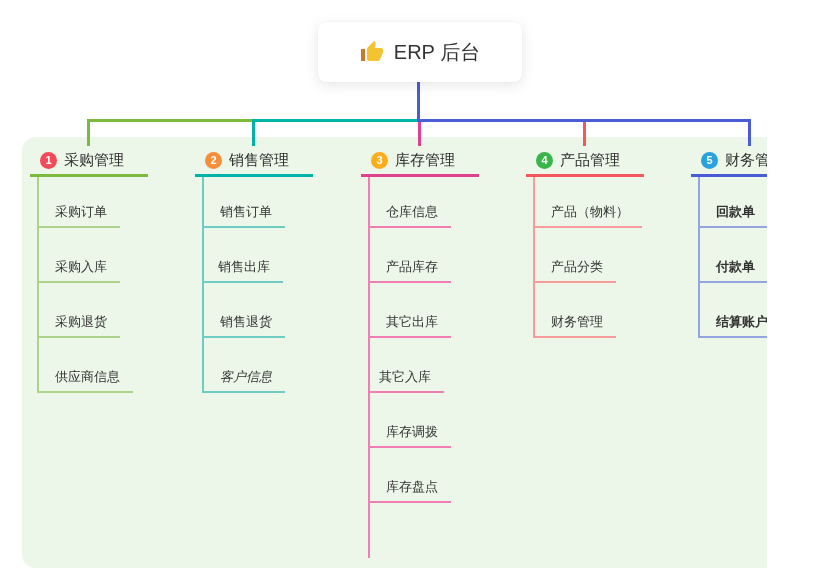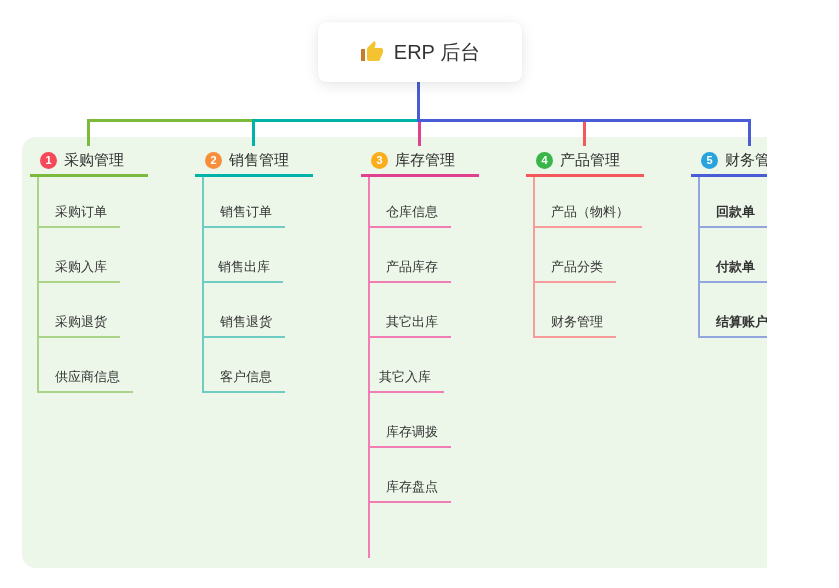--- a/index.html
+++ b/index.html
@@ -101,21 +101,21 @@
         <div class="item-row">
           <span class="item-label" style="border-bottom: 2px solid rgb(111, 204, 194);">销售订单</span>
         </div>
         <div class="item-row">
           <span class="item-label" style="border-bottom: 2px solid rgb(111, 204, 194); padding-left: 16px;">销售出库</span>
         </div>
         <div class="item-row">
           <span class="item-label" style="border-bottom: 2px solid rgb(111, 204, 194);">销售退货</span>
         </div>
         <div class="item-row">
-          <span class="item-label" style="border-bottom: 2px solid rgb(111, 204, 194);">客户信息</span>
+          <span class="item-label" style="border-bottom: 2px solid rgb(111, 204, 194); font-style: italic;">客户信息</span>
         </div>
       </div>
       <div class="branch-header" style="left: 361px; border-bottom: 3px solid rgb(224, 65, 143);">
         <span class="badge" style="background: rgb(251, 173, 27);">3</span>
         <span>库存管理</span>
       </div>
       <div class="line" style="left: 368px; top: 177px; width: 2px; height: 381px; background: rgb(240, 126, 181);"></div>
       <div class="branch-items" style="left: 368px;">
         <div class="item-row">
           <span class="item-label" style="border-bottom: 2px solid rgb(240, 126, 181);">仓库信息</span>

